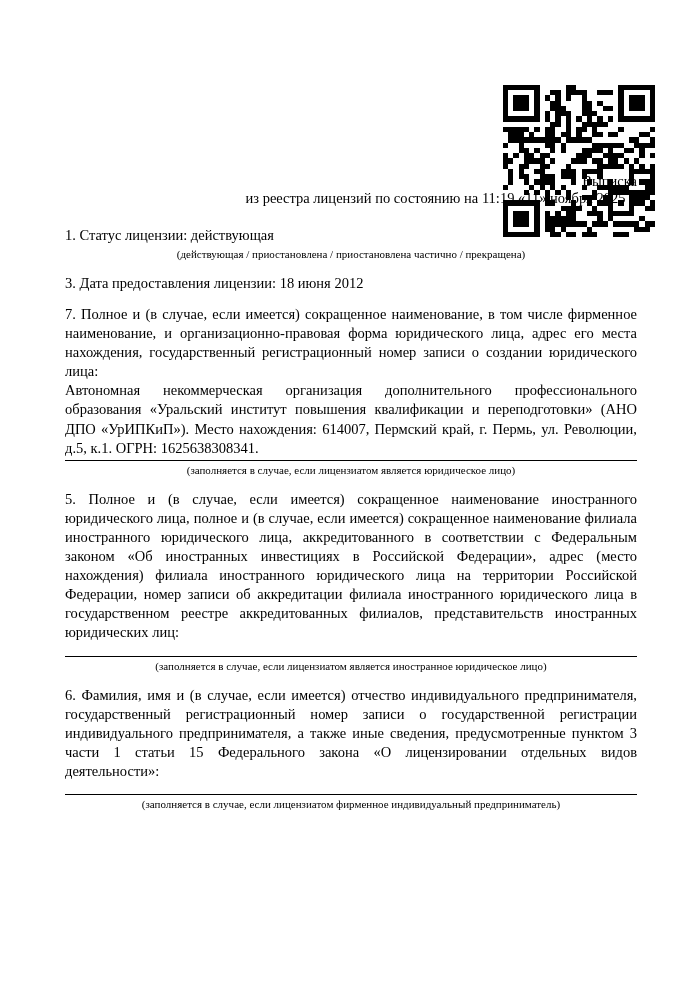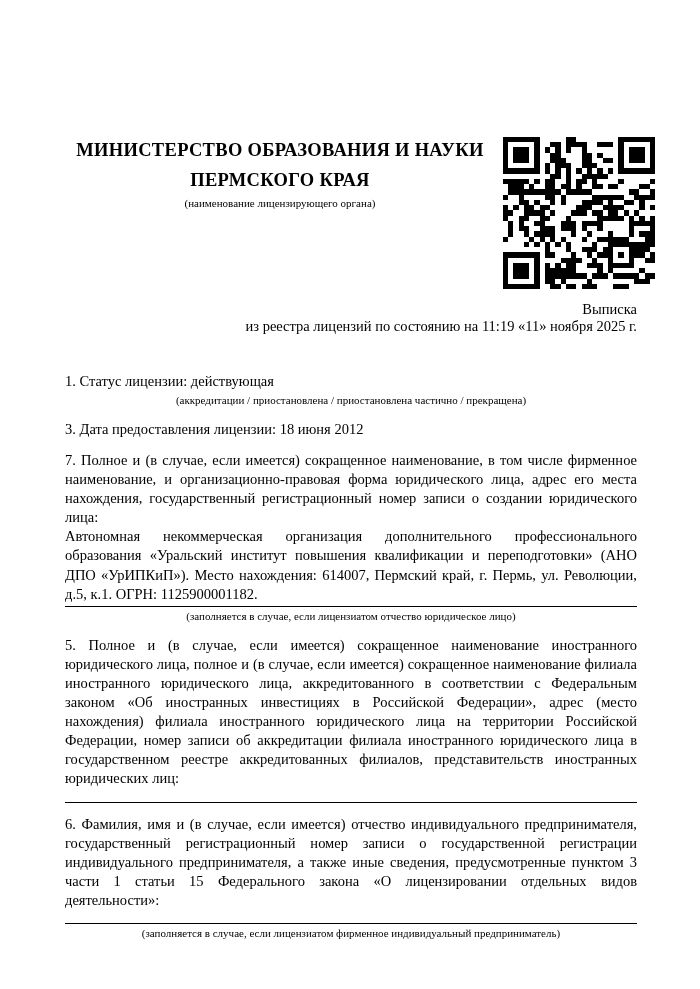--- a/index.html
+++ b/index.html
@@ -51,21 +51,21 @@
   
   .doc-title {
     margin-top: 90px;
     text-align: right;
     font-size: 14.5px;
     line-height: 17.4px;
   }
 
   
   .items {
-    margin-top: 36px;
+    margin-top: 18px;
     font-size: 14.5px;
   }
   .item { margin-bottom: 12px; }
   .item-text { line-height: 19.1px; }
   .justify {
     text-align: justify;
     text-justify: inter-word;
   }
   .item-caption {
     font-size: 11px;
@@ -81,25 +81,20 @@
   .rule-gap {
     margin-top: 13px;
   }
 </style>
 </head>
 <body>
 
 <div class="page">
 
   <div class="header-row">
-    <div class="ministry">
-      <div class="ministry-name">МИНИСТЕРСТВО ОБРАЗОВАНИЯ И НАУКИ</div>
-      <div class="ministry-name">ПЕРМСКОГО КРАЯ</div>
-      <div class="ministry-caption">(наименование лицензирующего органа)</div>
-    </div>
     <div class="qr">
       <svg id="qr-svg" xmlns="http://www.w3.org/2000/svg" fill="#000000" viewBox="0 0 29 29">
           <rect x="0" y="0" width="1" height="1"></rect>
           <rect x="1" y="0" width="1" height="1"></rect>
           <rect x="2" y="0" width="1" height="1"></rect>
           <rect x="3" y="0" width="1" height="1"></rect>
           <rect x="4" y="0" width="1" height="1"></rect>
           <rect x="5" y="0" width="1" height="1"></rect>
           <rect x="6" y="0" width="1" height="1"></rect>
           <rect x="12" y="0" width="1" height="1"></rect>
@@ -528,38 +523,39 @@
 
   <div class="doc-title">
     <div>Выписка</div>
     <div>из реестра лицензий по состоянию на 11:19 «11» ноября 2025 г.</div>
   </div>
 
   <div class="items">
 
     <div class="item">
       <div class="item-text">1. Статус лицензии: действующая</div>
-      <div class="item-caption">(аккредитации / приостановлена / приостановлена частично / прекращена)</div>
+      <div class="item-caption">(действующая / приостановлена / приостановлена частично / прекращена)</div>
     </div>
 
 
     <div class="item">
       <div class="item-text">3. Дата предоставления лицензии: 18 июня 2012</div>
     </div>
 
     <div class="item">
       <div class="item-text justify">7. Полное и (в случае, если имеется) сокращенное наименование, в том числе фирменное наименование, и организационно-правовая форма юридического лица, адрес его места нахождения, государственный регистрационный номер записи о создании юридического лица:</div>
-      <div class="item-text justify">Автономная некоммерческая организация дополнительного профессионального образования «Уральский институт повышения квалификации и переподготовки» (АНО ДПО «УрИПКиП»). Место нахождения: 614007, Пермский край, г. Пермь, ул. Революции, д.5, к.1. ОГРН: 1125900001182.</div>
+      <div class="item-text justify">Автономная некоммерческая организация дополнительного профессионального образования «Уральский институт повышения квалификации и переподготовки» (АНО ДПО «УрИПКиП»). Место нахождения: 614007, Пермский край, г. Пермь, ул. Революции, д.5, к.1. ОГРН: 1625638308341.</div>
       <hr class="rule">
-      <div class="item-caption">(заполняется в случае, если лицензиатом отчество юридическое лицо)</div>
+      <div class="item-caption">(заполняется в случае, если лицензиатом является юридическое лицо)</div>
     </div>
 
     <div class="item">
       <div class="item-text justify">5. Полное и (в случае, если имеется) сокращенное наименование иностранного юридического лица, полное и (в случае, если имеется) сокращенное наименование филиала иностранного юридического лица, аккредитованного в соответствии с Федеральным законом «Об иностранных инвестициях в Российской Федерации», адрес (место нахождения) филиала иностранного юридического лица на территории Российской Федерации, номер записи об аккредитации филиала иностранного юридического лица в государственном реестре аккредитованных филиалов, представительств иностранных юридических лиц:</div>
       <hr class="rule rule-gap">
+      <div class="item-caption">(заполняется в случае, если лицензиатом является иностранное юридическое лицо)</div>
     </div>
 
     <div class="item">
       <div class="item-text justify">6. Фамилия, имя и (в случае, если имеется) отчество индивидуального предпринимателя, государственный регистрационный номер записи о государственной регистрации индивидуального предпринимателя, а также иные сведения, предусмотренные пунктом 3 части 1 статьи 15 Федерального закона «О лицензировании отдельных видов деятельности»:</div>
       <hr class="rule rule-gap">
       <div class="item-caption">(заполняется в случае, если лицензиатом фирменное индивидуальный предприниматель)</div>
     </div>
 
   </div>
 

